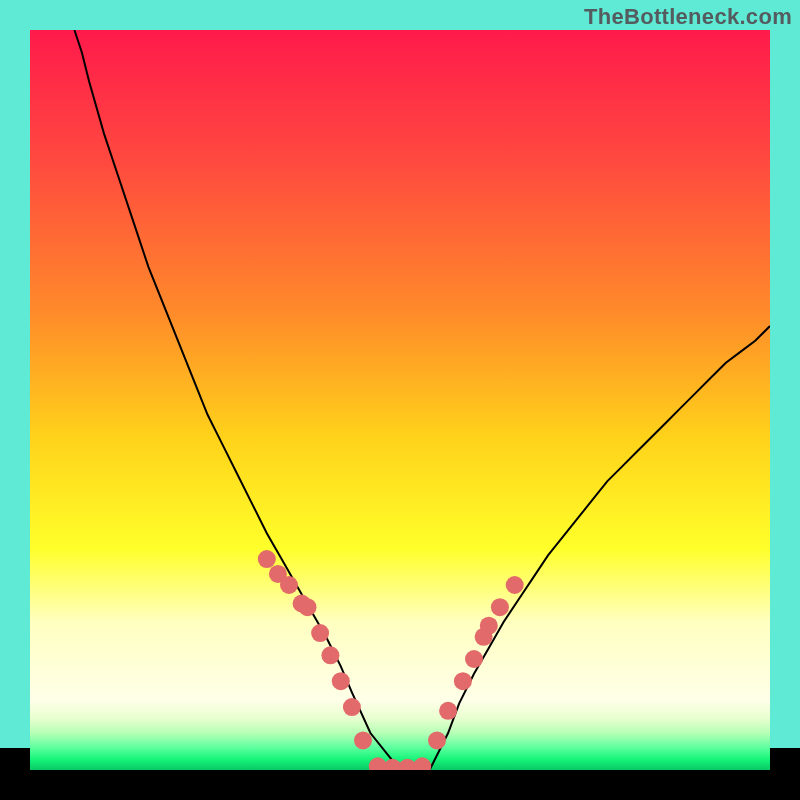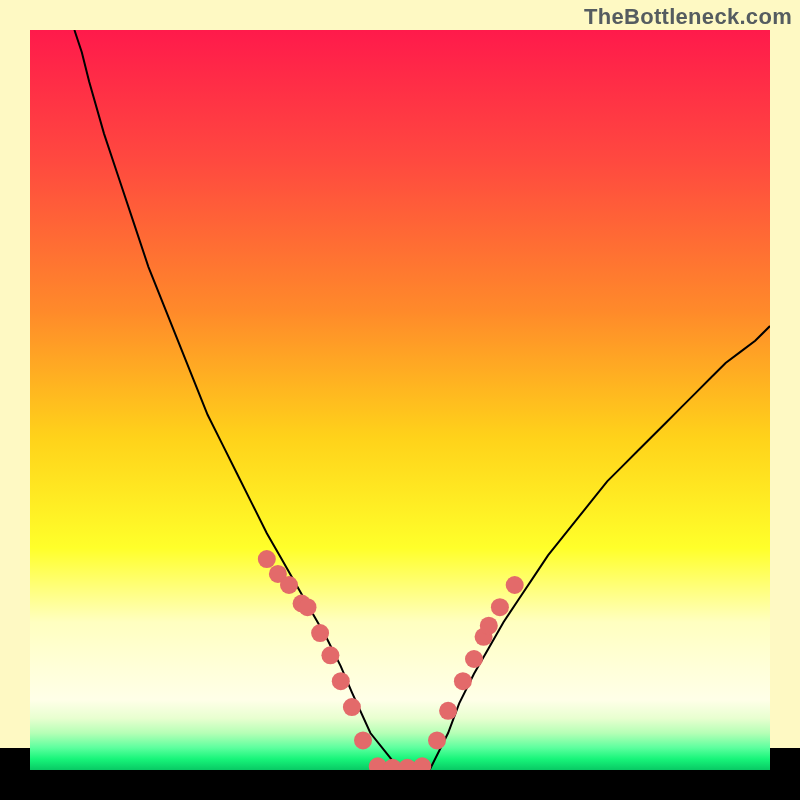--- a/index.html
+++ b/index.html
@@ -8,21 +8,21 @@
     width: 800px;
     height: 800px;
     overflow: hidden;
     font-family: Arial, Helvetica, sans-serif;
     background: #000;
   }
   .frame {
     position: relative;
     width: 800px;
     height: 748px;
-    background: #fef9c3;
+    background: #5eead4;
   }
   .plot-area {
     position: absolute;
     left: 30px;
     top: 30px;
     width: 740px;
     height: 740px;
     overflow: hidden;
   }
   .gradient-bg {

